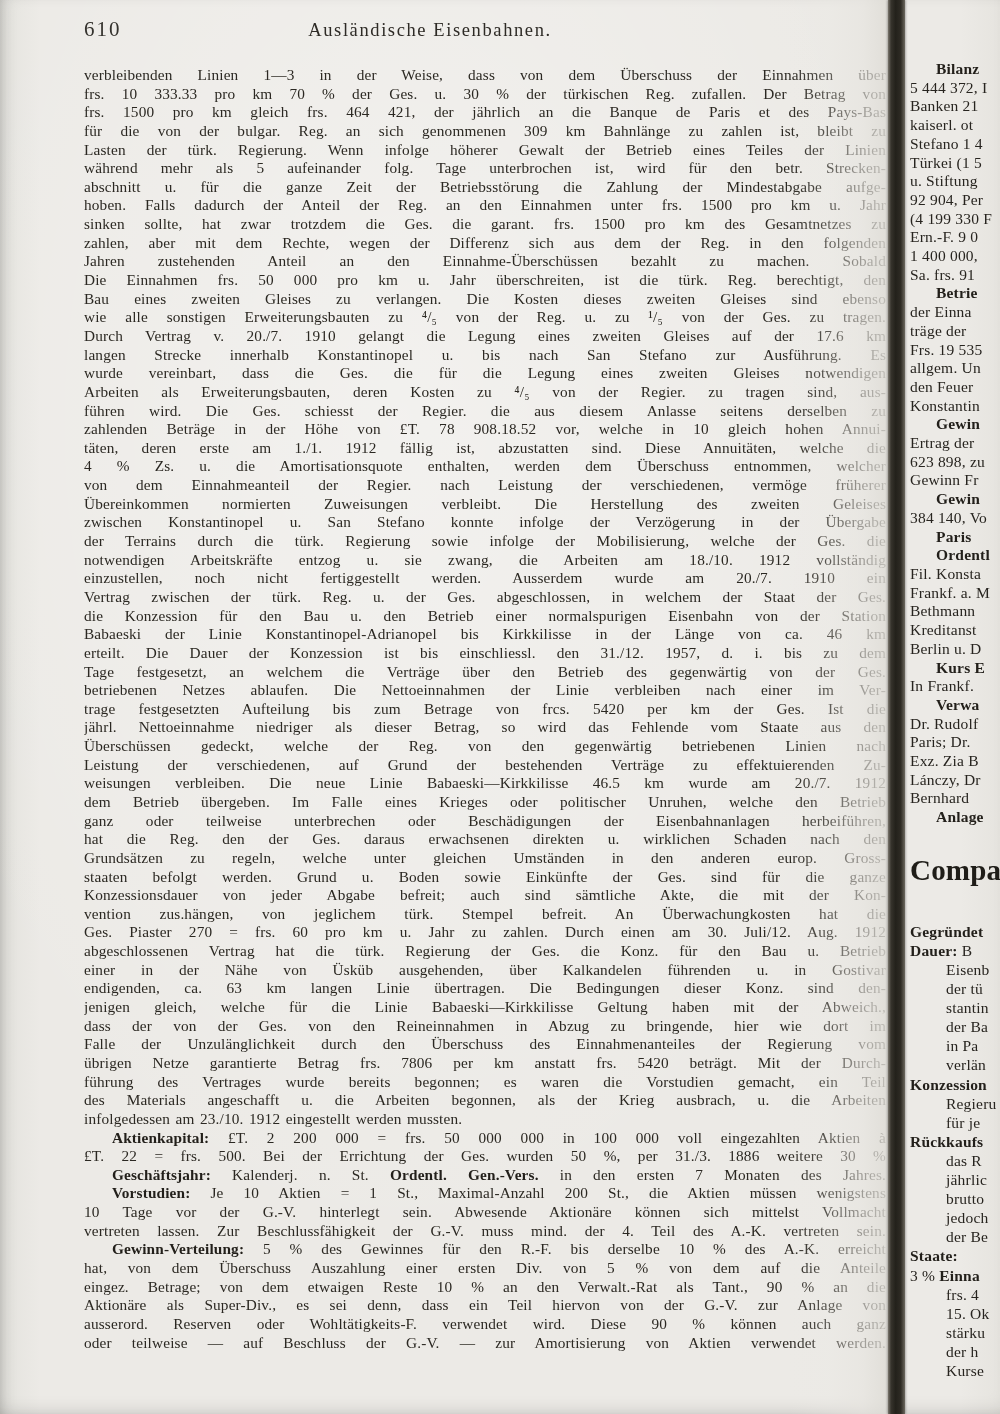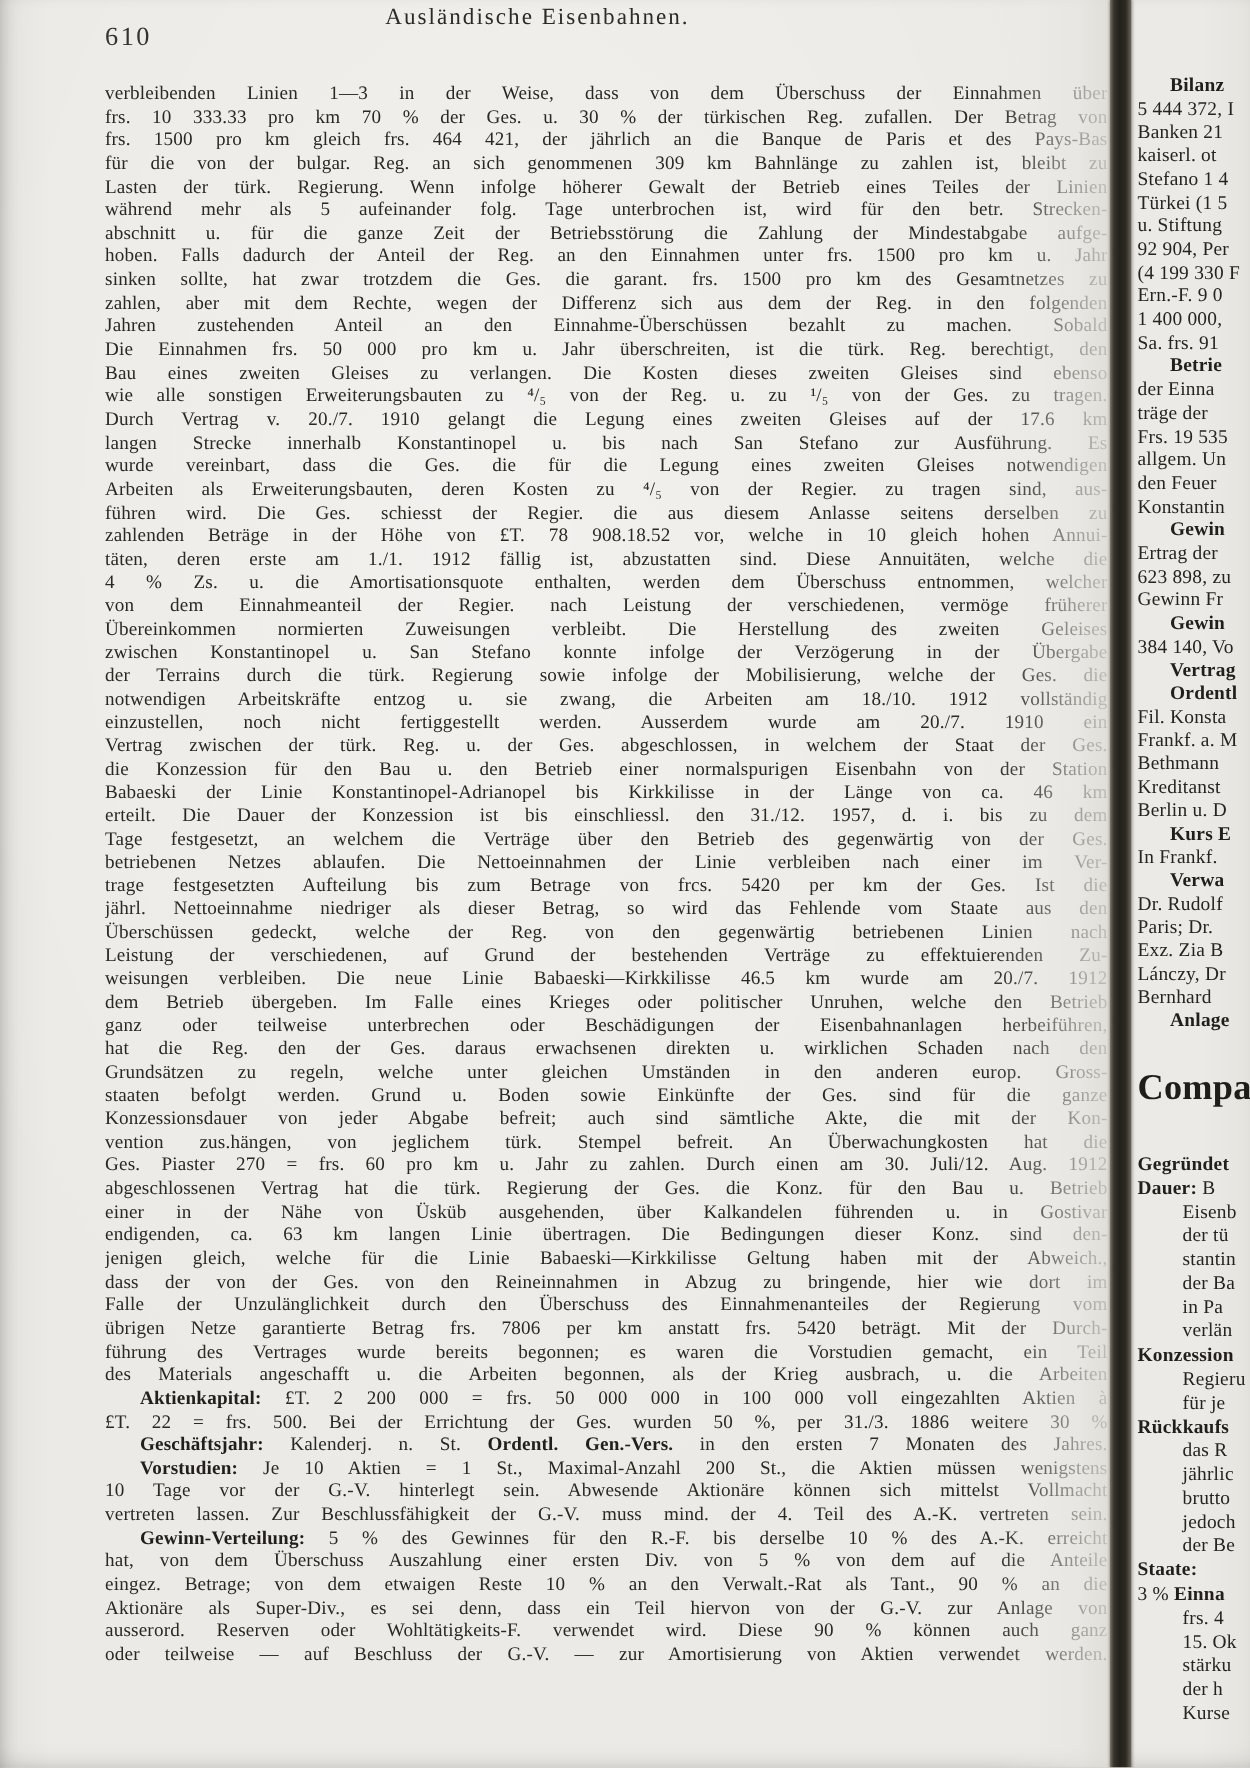--- a/index.html
+++ b/index.html
@@ -13,21 +13,21 @@
     overflow:hidden;
     font-family:Liberation Serif, serif;
     color:#2b2822;
     box-shadow:inset 10px 0 18px -12px rgba(0,0,0,.30), inset 0 -12px 22px -16px rgba(0,0,0,.22);
   }
   .pagenum{
     position:absolute;left:84px;top:17px;
     font-size:21px;letter-spacing:2px;color:#35332e;
   }
   .htitle{
-    position:absolute;left:85px;top:4px;width:690px;
+    position:absolute;left:85px;top:20px;width:690px;
     text-align:center;font-size:18.5px;letter-spacing:1.6px;color:#2e2b26;
   }
   
   .main{
     position:absolute;left:84px;top:66px;width:802px;
     font-size:15.3px;line-height:18.64px;letter-spacing:.15px;word-spacing:1.5px;
     overflow:hidden;
   }
   .main .tl{
     white-space:nowrap;overflow:hidden;
@@ -124,20 +124,21 @@
       <div class="tl">Ges. Piaster 270 = frs. 60 pro km u. Jahr zu zahlen.  Durch einen am 30. Juli/12. Aug. 1912</div>
       <div class="tl">abgeschlossenen Vertrag hat die türk. Regierung der Ges. die Konz. für den Bau u. Betrieb</div>
       <div class="tl">einer in der Nähe von Üsküb ausgehenden, über Kalkandelen führenden u. in Gostivar</div>
       <div class="tl">endigenden, ca. 63 km langen Linie übertragen.  Die Bedingungen dieser Konz. sind den-</div>
       <div class="tl">jenigen gleich, welche für die Linie Babaeski—Kirkkilisse Geltung haben mit der Abweich.,</div>
       <div class="tl">dass der von der Ges. von den Reineinnahmen in Abzug zu bringende, hier wie dort im</div>
       <div class="tl">Falle der Unzulänglichkeit durch den Überschuss des Einnahmenanteiles der Regierung vom</div>
       <div class="tl">übrigen Netze garantierte Betrag frs. 7806 per km anstatt frs. 5420 beträgt.  Mit der Durch-</div>
       <div class="tl">führung des Vertrages wurde bereits begonnen; es waren die Vorstudien gemacht, ein Teil</div>
       <div class="tl">des Materials angeschafft u. die Arbeiten begonnen, als der Krieg ausbrach, u. die Arbeiten</div>
+      <div class="tl nj">infolgedessen am 23./10. 1912 eingestellt werden mussten.</div>
       <div class="tl ind"><span class="b">Aktienkapital:</span>  £T. 2 200 000 = frs. 50 000 000 in 100 000 voll eingezahlten Aktien à</div>
       <div class="tl">£T. 22 = frs. 500.  Bei der Errichtung der Ges. wurden 50 %, per 31./3. 1886 weitere 30 %</div>
       <div class="tl ind"><span class="b">Geschäftsjahr:</span> Kalenderj. n. St.  <span class="b">Ordentl. Gen.-Vers.</span> in den ersten 7 Monaten des Jahres.</div>
       <div class="tl ind"><span class="b">Vorstudien:</span> Je 10 Aktien = 1 St., Maximal-Anzahl 200 St., die Aktien müssen wenigstens</div>
       <div class="tl">10 Tage vor der G.-V. hinterlegt sein.  Abwesende Aktionäre können sich mittelst Vollmacht</div>
       <div class="tl">vertreten lassen.  Zur Beschlussfähigkeit der G.-V. muss mind. der 4. Teil des A.-K. vertreten sein.</div>
       <div class="tl ind"><span class="b">Gewinn-Verteilung:</span> 5 % des Gewinnes für den R.-F. bis derselbe 10 % des A.-K. erreicht</div>
       <div class="tl">hat, von dem Überschuss Auszahlung einer ersten Div. von 5 % von dem auf die Anteile</div>
       <div class="tl">eingez. Betrage; von dem etwaigen Reste 10 % an den Verwalt.-Rat als Tant., 90 % an die</div>
       <div class="tl">Aktionäre als Super-Div., es sei denn, dass ein Teil hiervon von der G.-V. zur Anlage von</div>
@@ -168,21 +169,21 @@
         <div class="tl">Frs. 19 535</div>
         <div class="tl">allgem. Un</div>
         <div class="tl">den Feuer</div>
         <div class="tl">Konstantin</div>
         <div class="tl ri1"><span class="b">Gewin</span></div>
         <div class="tl">Ertrag der</div>
         <div class="tl">623 898, zu</div>
         <div class="tl">Gewinn Fr</div>
         <div class="tl ri1"><span class="b">Gewin</span></div>
         <div class="tl">384 140, Vo</div>
-        <div class="tl ri1"><span class="b">Vertrag</span></div>
+        <div class="tl ri1"><span class="b">Paris</span></div>
         <div class="tl ri1"><span class="b">Ordentl</span></div>
         <div class="tl">Fil. Konsta</div>
         <div class="tl">Frankf. a. M</div>
         <div class="tl">Bethmann</div>
         <div class="tl">Kreditanst</div>
         <div class="tl">Berlin u. D</div>
         <div class="tl ri1"><span class="b">Kurs E</span></div>
         <div class="tl">In Frankf.</div>
         <div class="tl ri1"><span class="b">Verwa</span></div>
         <div class="tl">Dr. Rudolf</div>

